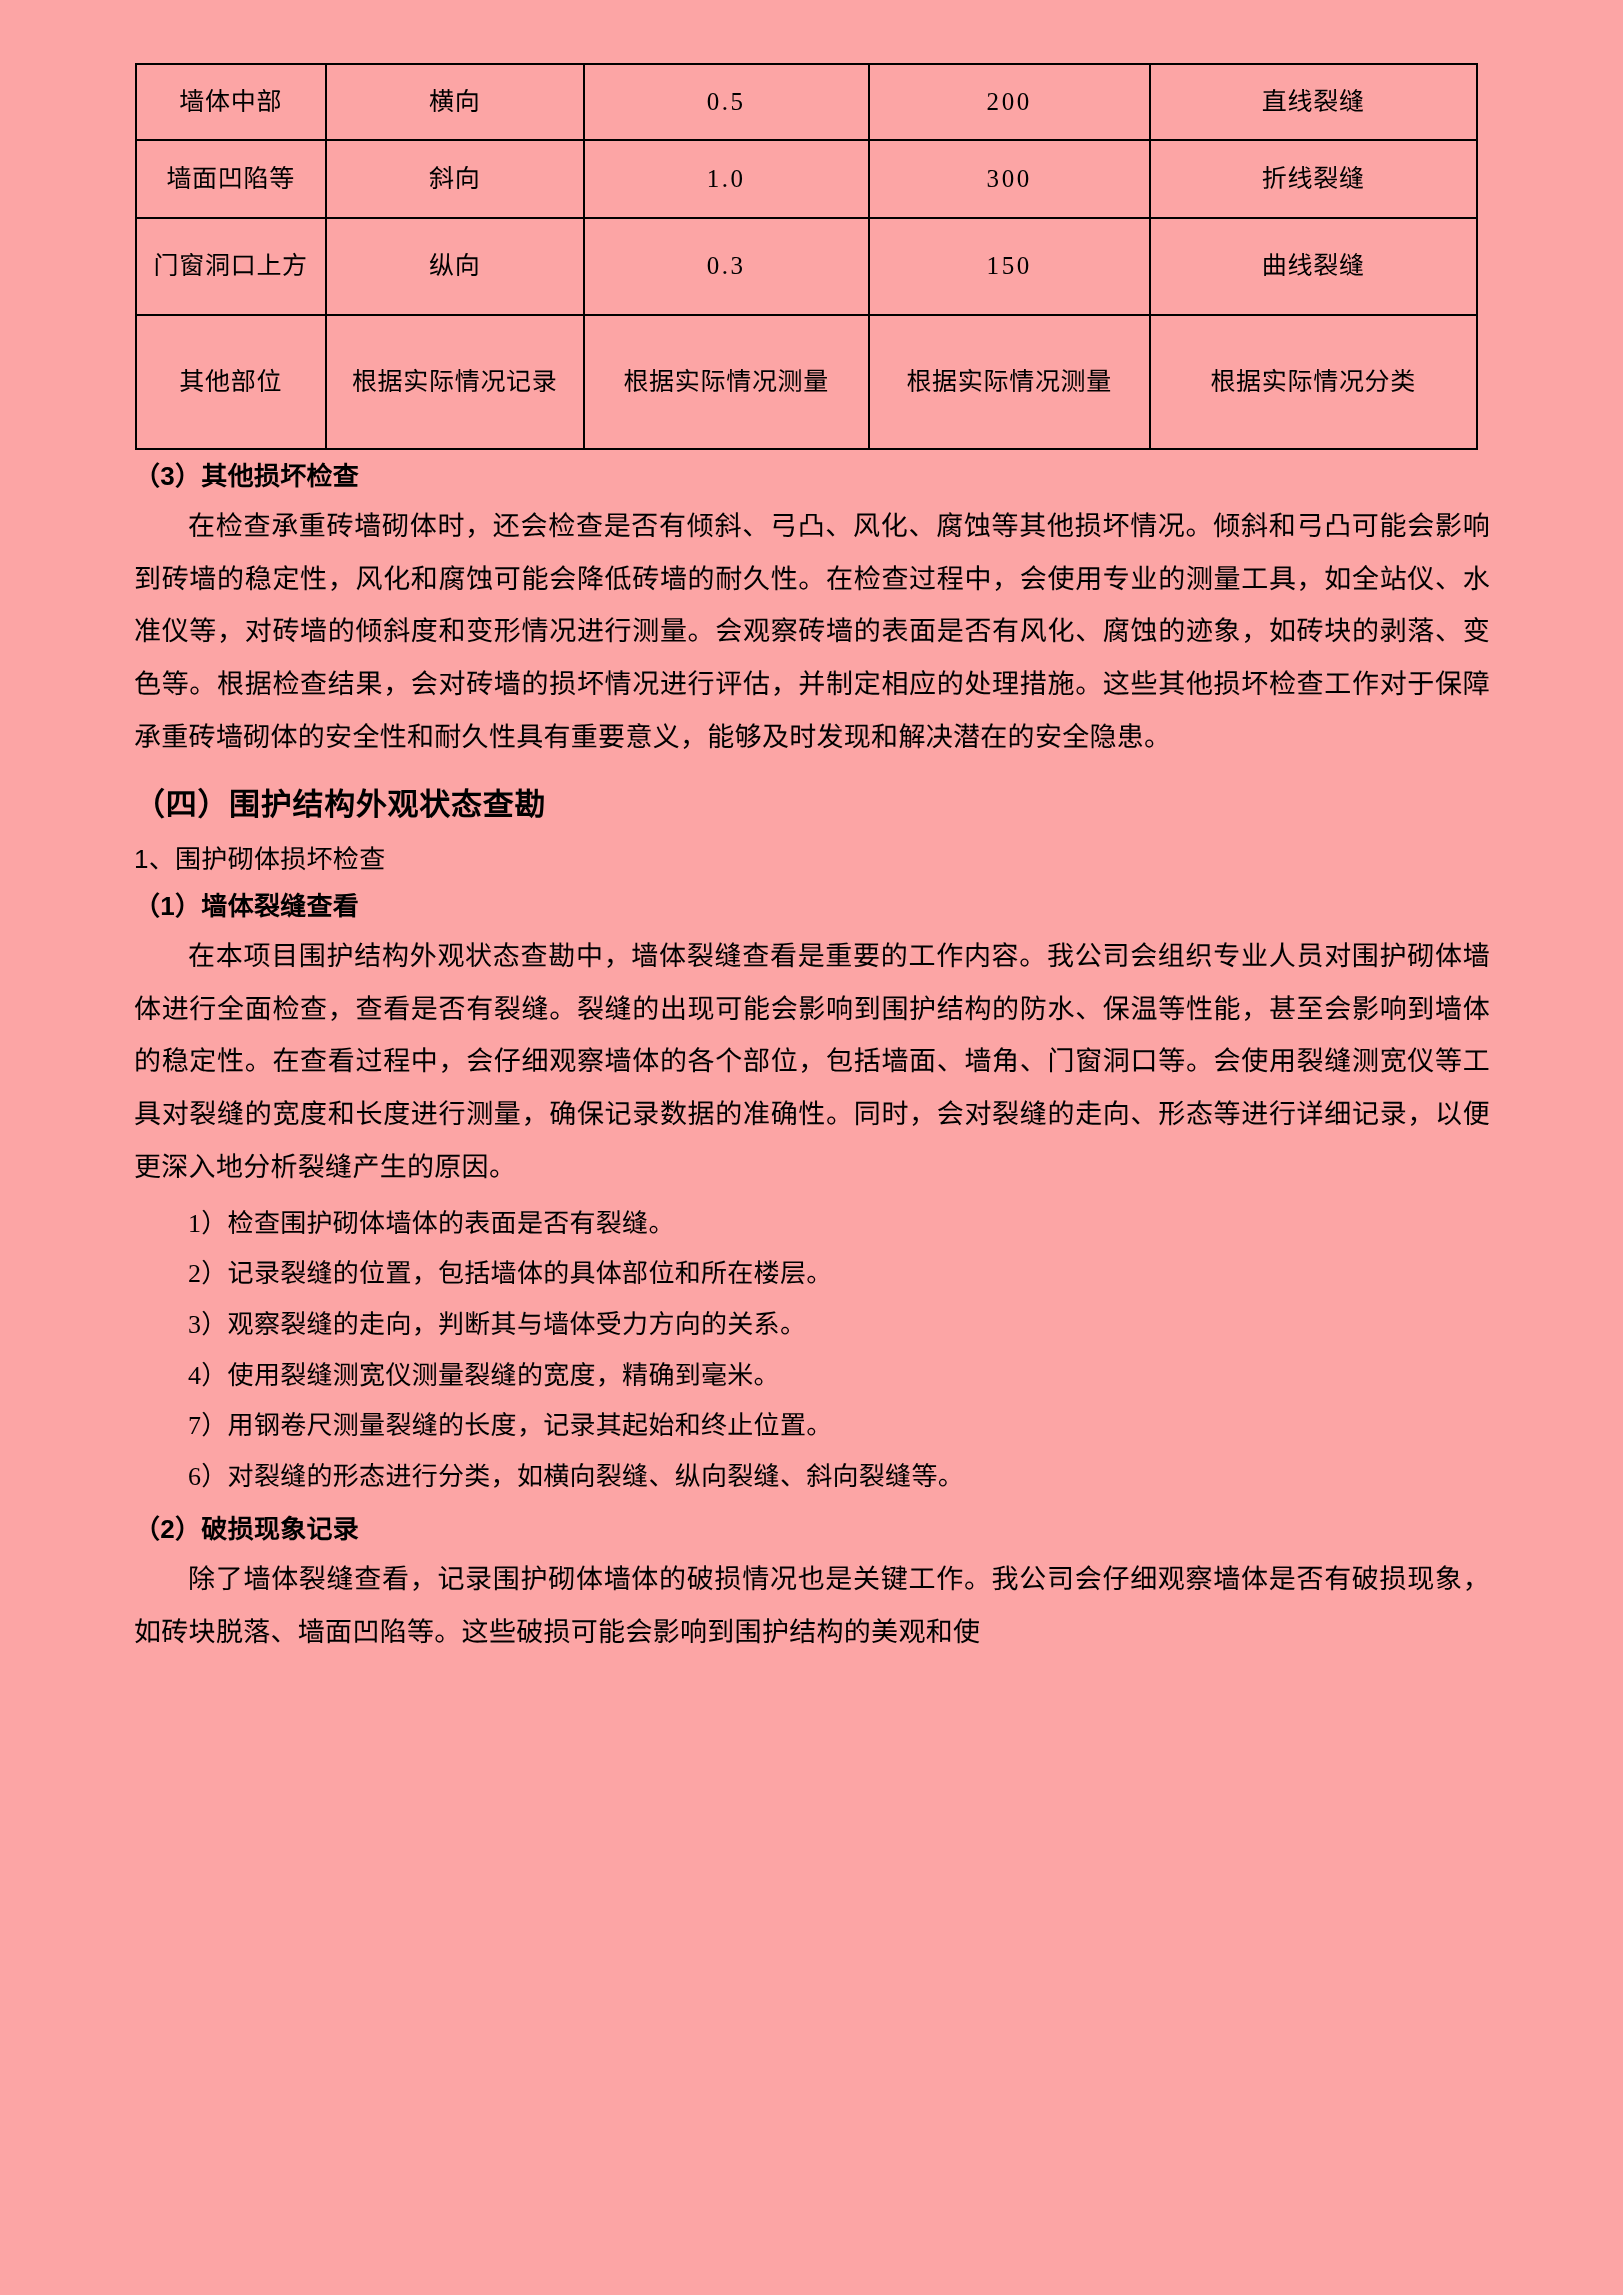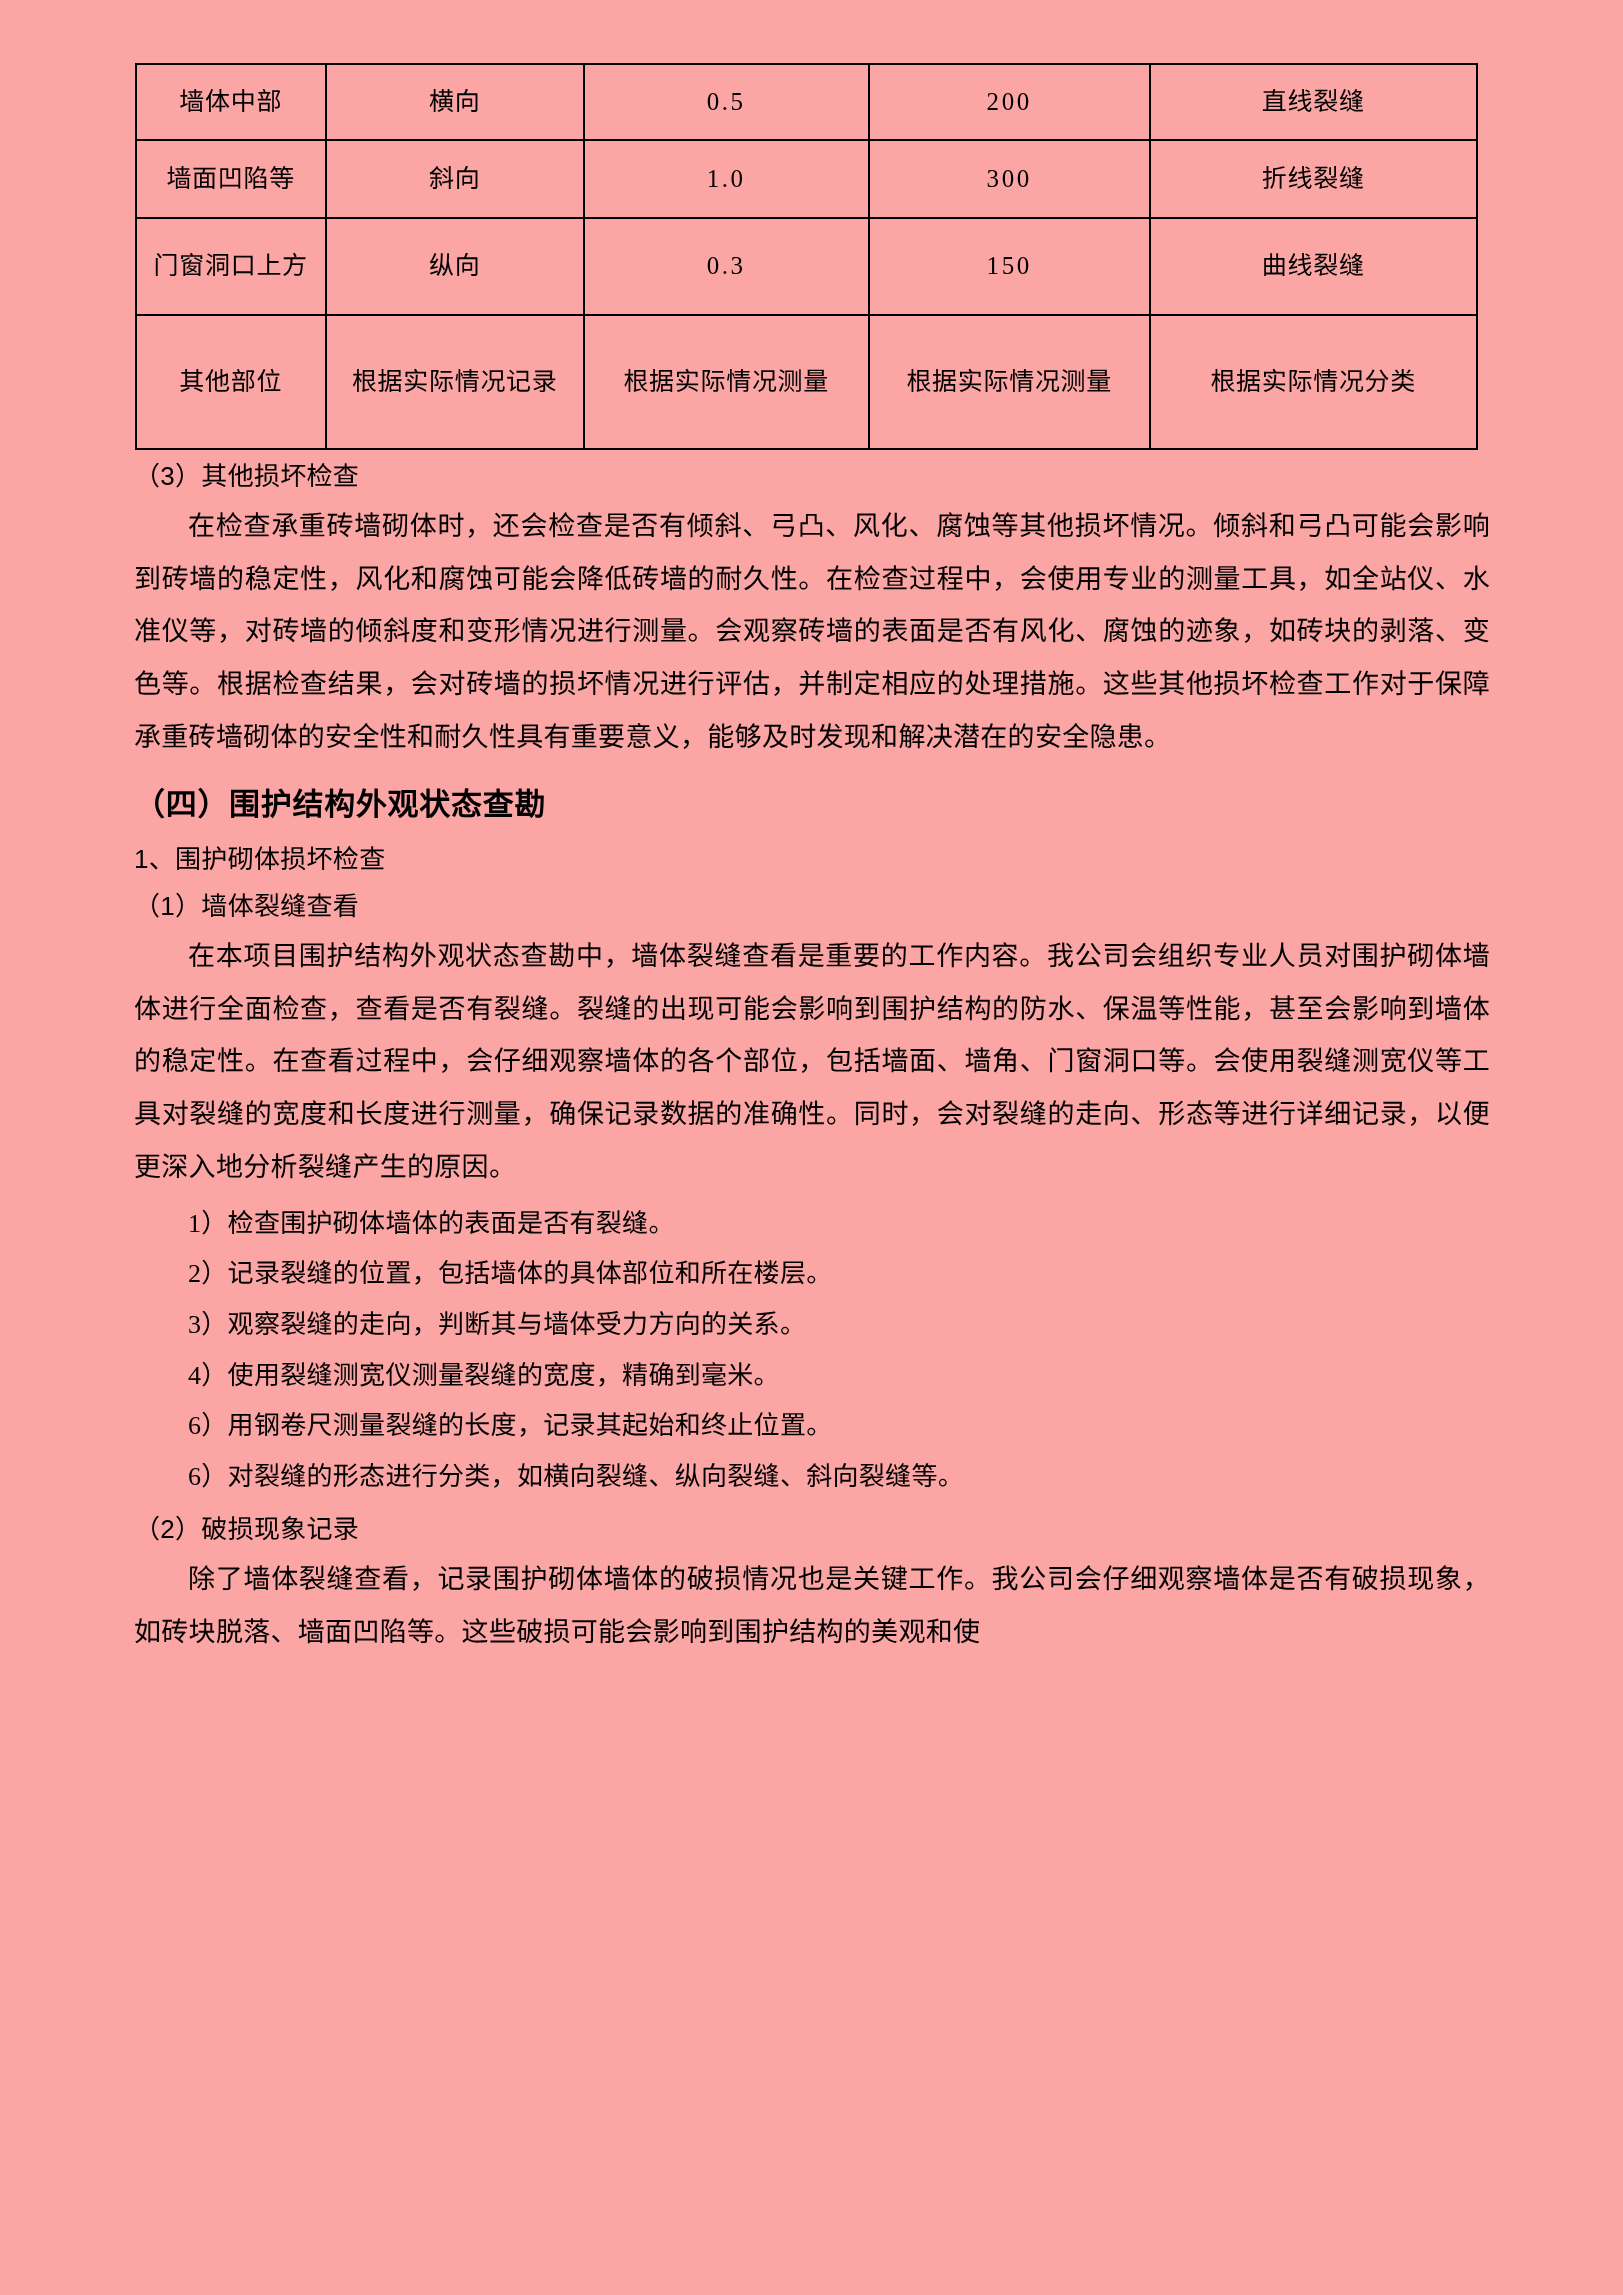--- a/index.html
+++ b/index.html
@@ -52,21 +52,21 @@
   col.c5 { width: 327px; }
 
   tr.r1 td { height: 64px; }
   tr.r2 td { height: 65px; }
   tr.r3 td { height: 85px; }
   tr.r4 td { height: 121px; }
 
   
   .h-sub {
     font-size: 26px;
-    font-weight: normal;
+    font-weight: bold;
     line-height: 1.55;
     margin: 6.5px 0 0 0;
     padding: 0;
     letter-spacing: 0.3px;
     font-family: "Liberation Sans", "DejaVu Sans", sans-serif;
   }
   .h-major {
     font-size: 31px;
     font-weight: bold;
     line-height: 1.6;
@@ -160,21 +160,21 @@
     <h3 class="h-sub">（1）墙体裂缝查看</h3>
 
     <p class="para">在本项目围护结构外观状态查勘中，墙体裂缝查看是重要的工作内容。我公司会组织专业人员对围护砌体墙体进行全面检查，查看是否有裂缝。裂缝的出现可能会影响到围护结构的防水、保温等性能，甚至会影响到墙体的稳定性。在查看过程中，会仔细观察墙体的各个部位，包括墙面、墙角、门窗洞口等。会使用裂缝测宽仪等工具对裂缝的宽度和长度进行测量，确保记录数据的准确性。同时，会对裂缝的走向、形态等进行详细记录，以便更深入地分析裂缝产生的原因。</p>
 
     <div class="spacer-sm"></div>
 
     <p class="listitem">1）检查围护砌体墙体的表面是否有裂缝。</p>
     <p class="listitem">2）记录裂缝的位置，包括墙体的具体部位和所在楼层。</p>
     <p class="listitem">3）观察裂缝的走向，判断其与墙体受力方向的关系。</p>
     <p class="listitem">4）使用裂缝测宽仪测量裂缝的宽度，精确到毫米。</p>
-    <p class="listitem">6）用钢卷尺测量裂缝的长度，记录其起始和终止位置。</p>
+    <p class="listitem">7）用钢卷尺测量裂缝的长度，记录其起始和终止位置。</p>
     <p class="listitem">6）对裂缝的形态进行分类，如横向裂缝、纵向裂缝、斜向裂缝等。</p>
 
     <h3 class="h-sub">（2）破损现象记录</h3>
 
     <p class="para">除了墙体裂缝查看，记录围护砌体墙体的破损情况也是关键工作。我公司会仔细观察墙体是否有破损现象，如砖块脱落、墙面凹陷等。这些破损可能会影响到围护结构的美观和使</p>
 
   </div>
 </div>
 
 

